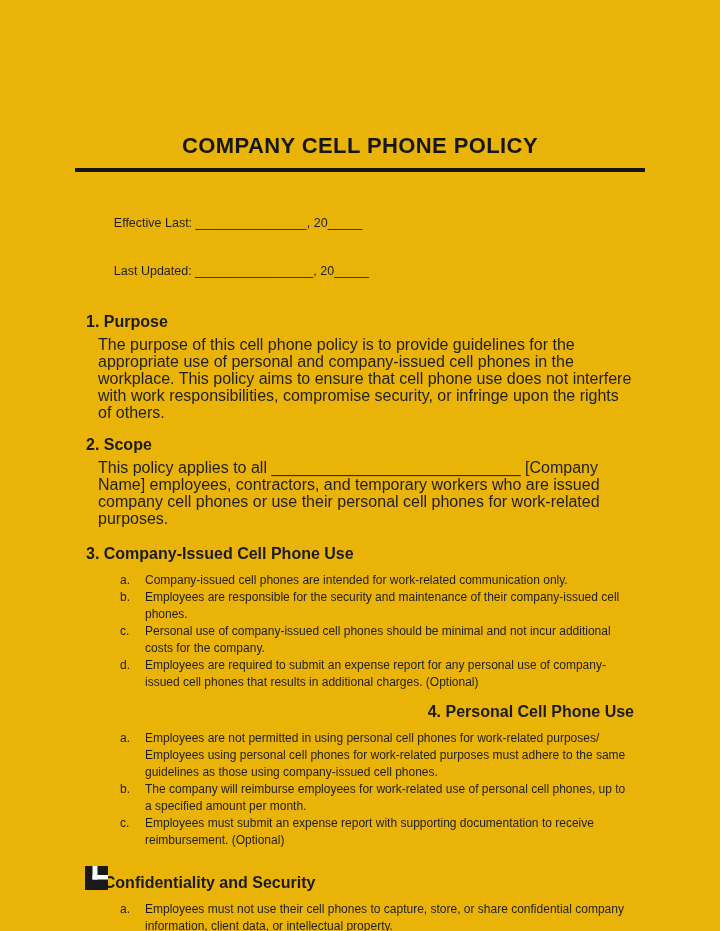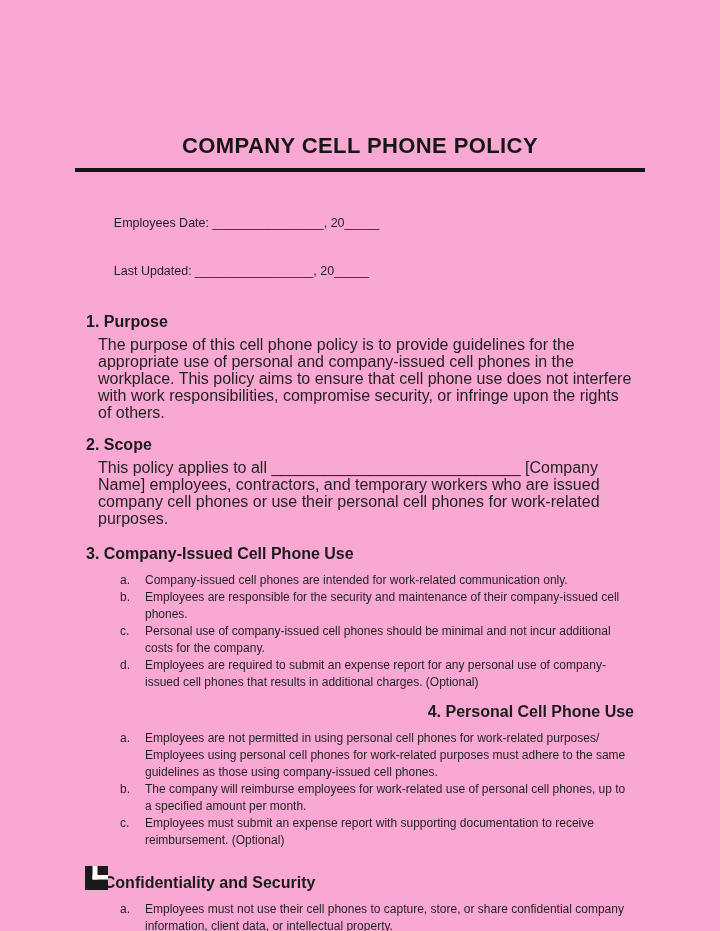--- a/index.html
+++ b/index.html
@@ -7,21 +7,21 @@
     width: 720px; height: 931px;
     background: #ffffff;
     font-family: "Liberation Sans", sans-serif;
     color: #1f1f1f;
     -webkit-font-smoothing: antialiased;
   }
   .page {
     position: relative;
     width: 720px; height: 931px;
     overflow: hidden;
-    background: #f9a8d4;
+    background: #eab308;
   }
   .content {
     padding: 133px 86px 0 86px;
   }
   .title {
     margin: 0;
     font-size: 22px;
     line-height: 26px;
     font-weight: bold;
     text-align: center;
@@ -84,21 +84,21 @@
 <body>
 
 <div class="page">
   <div class="content">
 
     <h1 class="title">COMPANY CELL PHONE POLICY</h1>
     <div class="rule"></div>
 
     <div class="dates">
       <div class="date-line">
-        <span>Employees Date: </span><span>________________</span><span>, 20_____</span>
+        <span>Effective Last: </span><span>________________</span><span>, 20_____</span>
       </div>
       <div class="date-line">
         <span>Last Updated: </span><span>_________________</span><span>, 20_____</span>
       </div>
     </div>
 
     <div class="section s1">
       <h2>1. Purpose</h2>
       <p>The purpose of this cell phone policy is to provide guidelines for the appropriate use of personal and company-issued cell phones in the workplace. This policy aims to ensure that cell phone use does not interfere with work responsibilities, compromise security, or infringe upon the rights of others.</p>
     </div>

